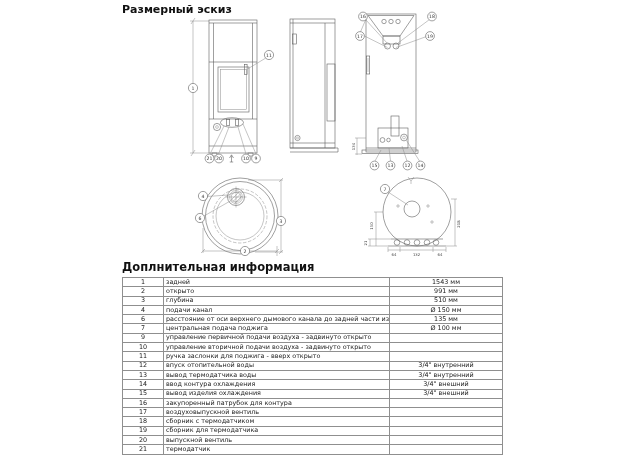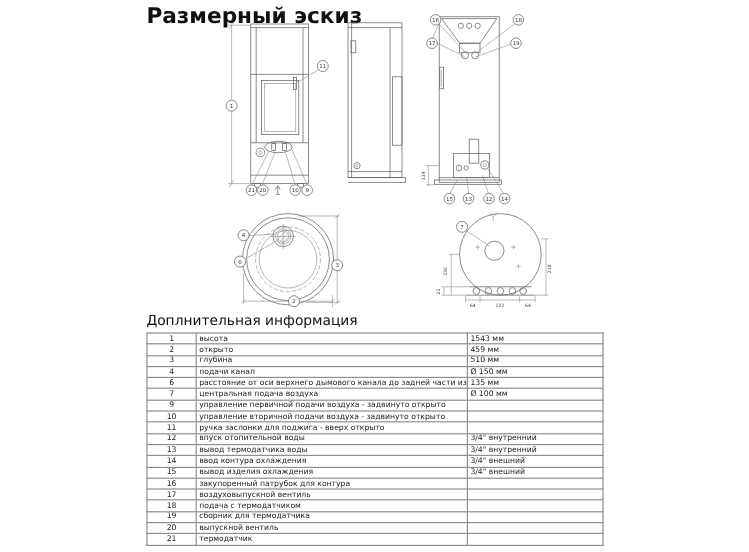--- a/index.html
+++ b/index.html
@@ -1,36 +1,36 @@
 <!DOCTYPE html>
 <html><head>
 <meta charset="utf-8">
 <style>
   html,body{margin:0;padding:0;}
   body{
     width:624px;height:460px;background:#ffffff;position:relative;overflow:hidden;
     font-family:"DejaVu Sans","Liberation Sans",sans-serif;color:#1a1a1a;
   }
   .page-title{
-    position:absolute;left:122px;top:3px;font-size:18px;font-weight:bold;color:#111;
+    position:absolute;left:122px;top:3px;font-size:11px;font-weight:bold;color:#111;
   }
   .sketch{position:absolute;left:0;top:0;}
   .info-heading{
-    position:absolute;left:122px;top:260px;font-size:11.5px;font-weight:normal;color:#111;
+    position:absolute;left:122px;top:260px;font-size:11.5px;font-weight:bold;color:#111;
   }
   .info-table{
     position:absolute;left:122px;top:277px;width:381px;
     border-collapse:collapse;table-layout:fixed;
   }
   .info-table td{
     border:1px solid #8f8f8f;height:8.3px;font-size:6.4px;line-height:7px;
     padding:0 2px;color:#222;overflow:hidden;white-space:nowrap;
   }
   .info-table td.num{width:36px;text-align:center;}
-  .info-table td.val{width:108px;text-align:left;}
+  .info-table td.val{width:108px;text-align:center;}
   svg .ln{stroke:#5f5f5f;stroke-width:0.6;fill:none;}
   svg .ln2{stroke:#8a8a8a;stroke-width:0.5;fill:none;}
   svg .callout circle{stroke:#5f5f5f;stroke-width:0.6;fill:#fff;}
   svg .callout text{font-size:4.6px;fill:#333;text-anchor:middle;font-family:"DejaVu Sans",sans-serif;}
   svg .dimtext{font-size:3.8px;fill:#444;text-anchor:middle;font-family:"DejaVu Sans",sans-serif;}
 </style>
 </head>
 <body>
 
 <div class="page-title">Размерный эскиз</div>
@@ -291,46 +291,46 @@
     <text class="dimtext" x="440" y="256">64</text>
   </g>
 </svg>
 
 <div class="info-heading">Доплнительная информация</div>
 
 <table class="info-table">
   <tbody>
       <tr>
         <td class="num">1</td>
-        <td class="desc">высота</td>
+        <td class="desc">задней</td>
         <td class="val">1543 мм</td>
       </tr>
       <tr>
         <td class="num">2</td>
         <td class="desc">открыто</td>
-        <td class="val">459 мм</td>
+        <td class="val">991 мм</td>
       </tr>
       <tr>
         <td class="num">3</td>
         <td class="desc">глубина</td>
         <td class="val">510 мм</td>
       </tr>
       <tr>
         <td class="num">4</td>
         <td class="desc">подачи канал</td>
         <td class="val">Ø 150 мм</td>
       </tr>
       <tr>
         <td class="num">6</td>
         <td class="desc">расстояние от оси верхнего дымового канала до задней части изделия</td>
         <td class="val">135 мм</td>
       </tr>
       <tr>
         <td class="num">7</td>
-        <td class="desc">центральная подача воздуха</td>
+        <td class="desc">центральная подача поджига</td>
         <td class="val">Ø 100 мм</td>
       </tr>
       <tr>
         <td class="num">9</td>
         <td class="desc">управление первичной подачи воздуха - задвинуто открыто</td>
         <td class="val"></td>
       </tr>
       <tr>
         <td class="num">10</td>
         <td class="desc">управление вторичной подачи воздуха - задвинуто открыто</td>
@@ -366,21 +366,21 @@
         <td class="desc">закупоренный патрубок для контура</td>
         <td class="val"></td>
       </tr>
       <tr>
         <td class="num">17</td>
         <td class="desc">воздуховыпускной вентиль</td>
         <td class="val"></td>
       </tr>
       <tr>
         <td class="num">18</td>
-        <td class="desc">подача с термодатчиком</td>
+        <td class="desc">сборник с термодатчиком</td>
         <td class="val"></td>
       </tr>
       <tr>
         <td class="num">19</td>
         <td class="desc">сборник для термодатчика</td>
         <td class="val"></td>
       </tr>
       <tr>
         <td class="num">20</td>
         <td class="desc">выпускной вентиль</td>

